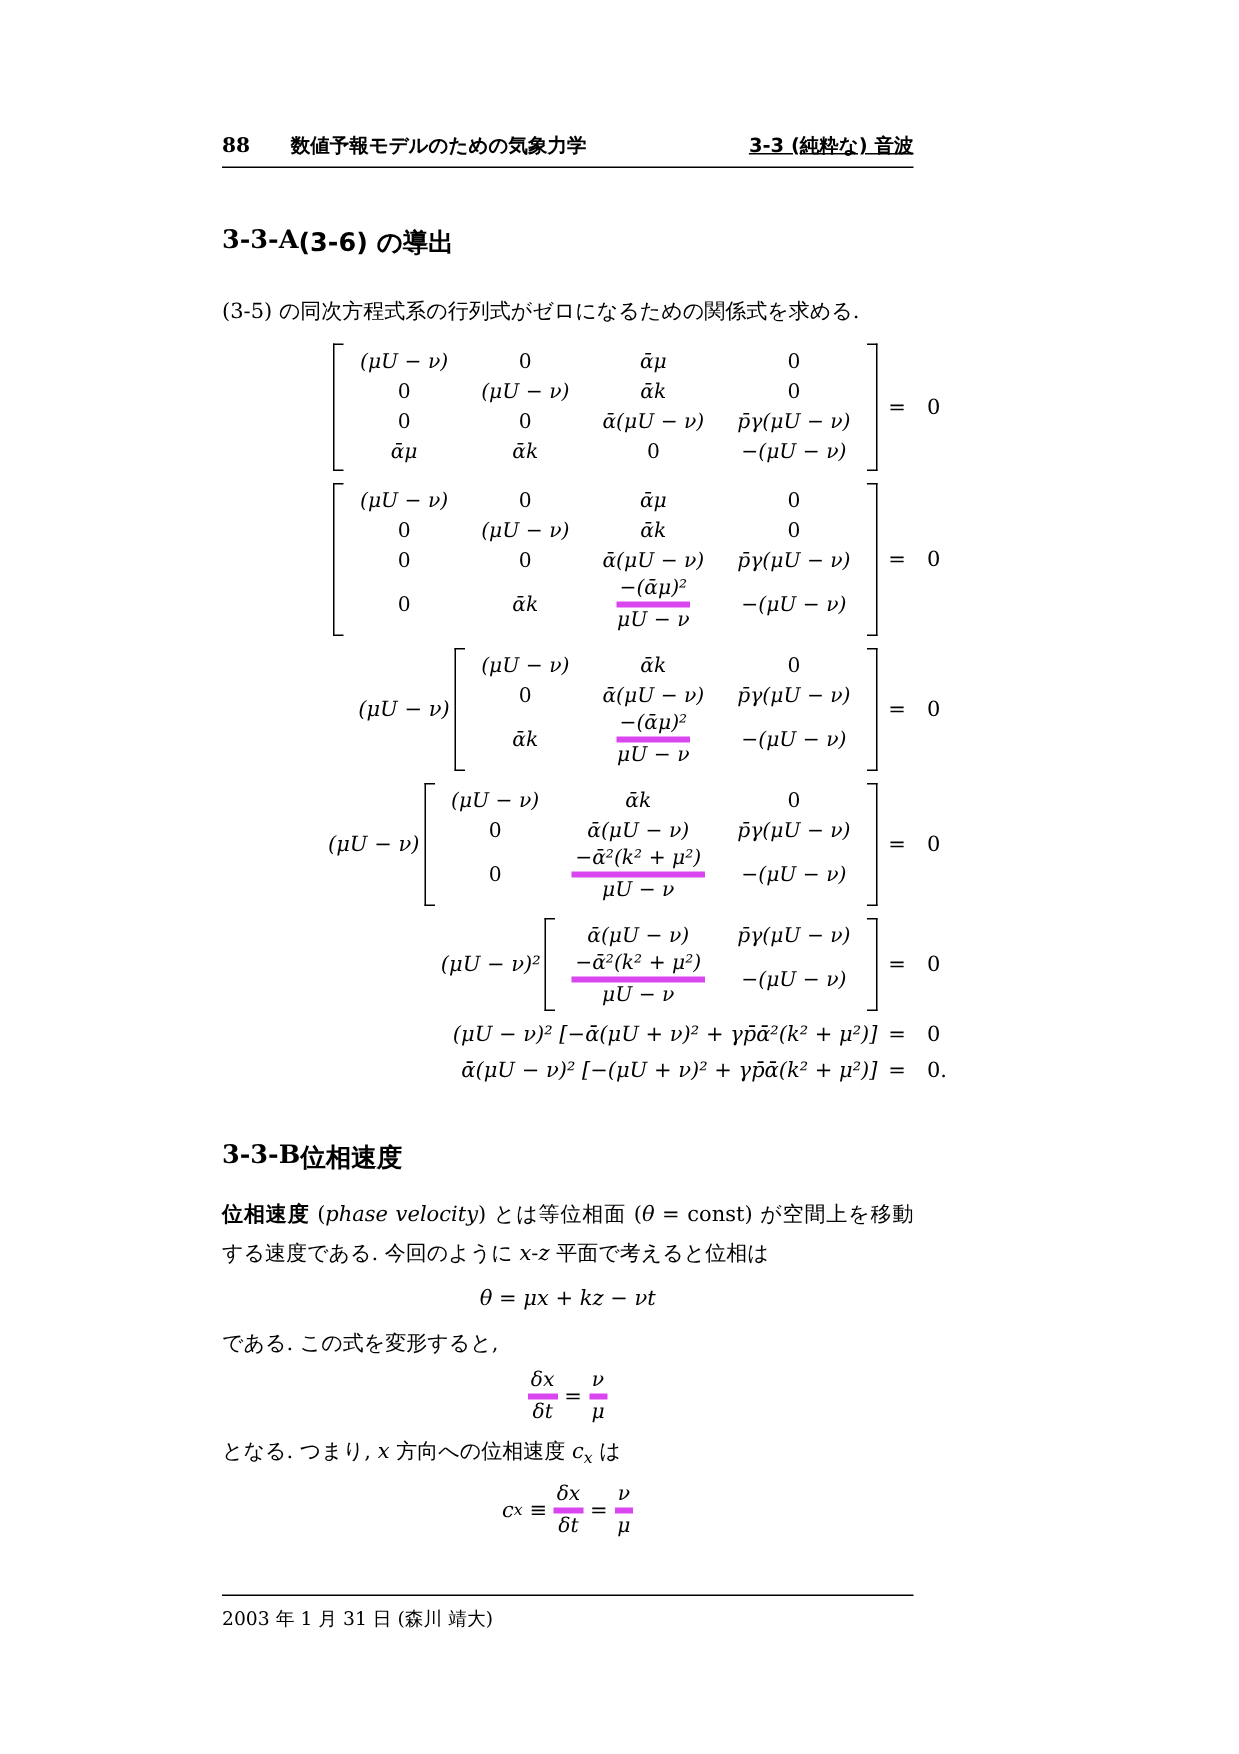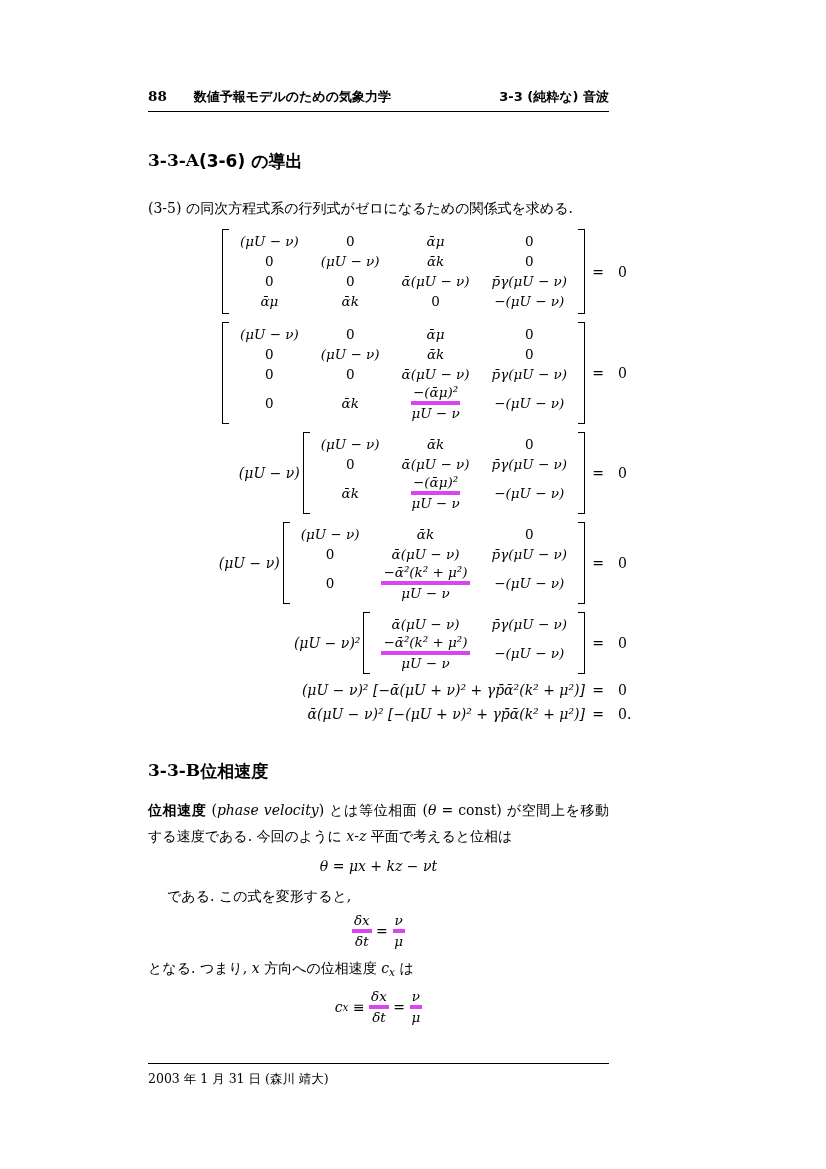--- a/index.html
+++ b/index.html
@@ -3,32 +3,32 @@
 <meta charset="utf-8">
 <style>
   html,body{margin:0;padding:0;background:#ffffff;}
   .page{position:relative;width:722px;height:1169px;background:#fff;box-sizing:border-box;
         padding:88px 113px 0 148px;color:#000;overflow:hidden;
         font-family:"DejaVu Serif","Liberation Serif",serif;font-size:14px;}
   
   .header-row{display:flex;align-items:baseline;}
   .pgnum{font-weight:bold;font-size:13.5px;}
   .btitle{margin-left:27px;font-weight:bold;font-size:13px;font-family:"DejaVu Sans","Liberation Sans",sans-serif;}
-  .sref{margin-left:auto;font-weight:bold;font-size:13px;font-family:"DejaVu Sans","Liberation Sans",sans-serif;}
+  .sref{margin-left:auto;font-weight:bold;font-size:13px;font-family:"DejaVu Sans","Liberation Sans",sans-serif;text-decoration:underline;}
   .rule{height:1px;background:#000;margin-top:5px;}
   
   .sec{display:flex;margin:38px 0 0;font-size:17px;font-weight:bold;}
   .sec .num{font-family:"DejaVu Serif","Liberation Serif",serif;}
   .sec .ttl{font-family:"DejaVu Sans","Liberation Sans",sans-serif;}
   
   .para{margin:0;line-height:26px;font-size:14px;text-align:justify;}
   #paraA{margin-top:22px;}
   #paraB1{margin-top:14px;}
   #paraB2{margin-top:6px;}
-  #paraB3{margin-top:6px;margin-left:19px;}
+  #paraB3{margin-top:6px;}
   #paraB4{margin-top:6px;}
   .mi{font-family:"DejaVu Serif","Liberation Serif",serif;font-style:italic;}
   .mn{font-family:"DejaVu Serif","Liberation Serif",serif;font-style:normal;}
   .jp-b{font-weight:bold;font-family:"DejaVu Sans","Liberation Sans",sans-serif;}
   .sub{font-size:10.5px;vertical-align:-3px;}
   
   #derivation{margin-top:8px;}
   .step-row{display:grid;grid-template-columns:437px 26px 1fr;align-items:center;margin-bottom:8px;}
   .lhs{display:flex;justify-content:flex-end;align-items:center;}
   .rel{text-align:center;font-size:14px;}

